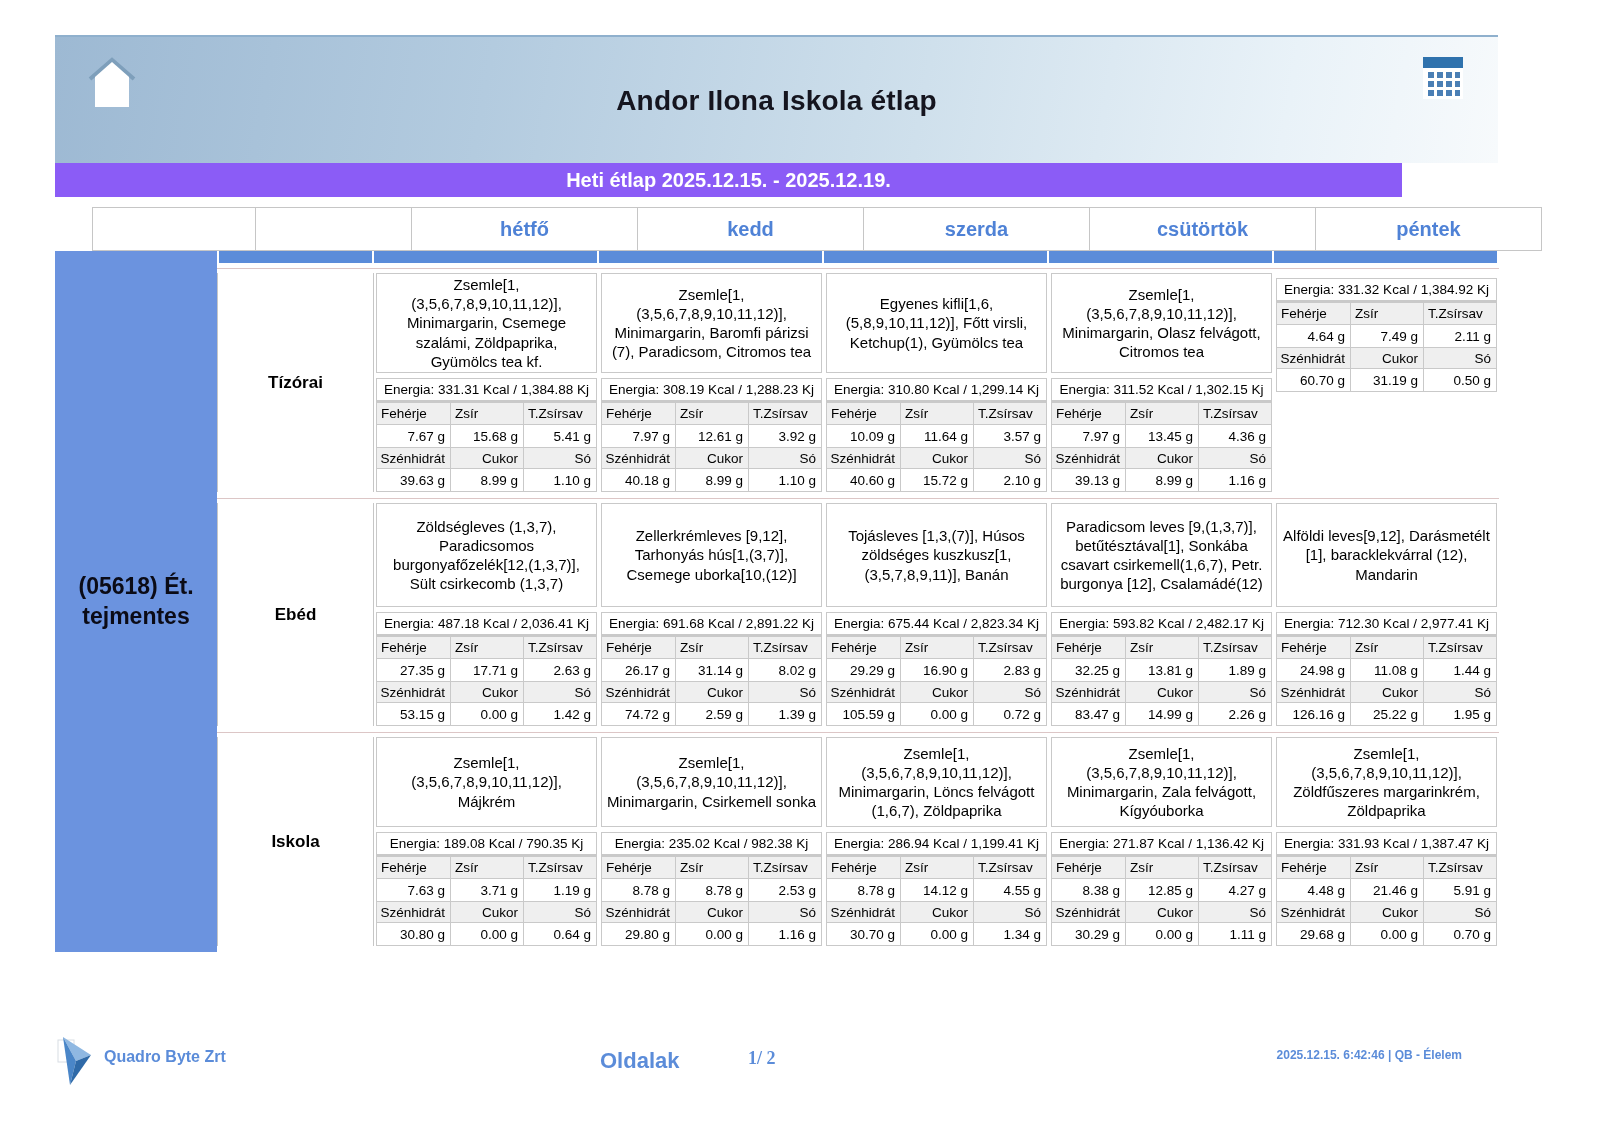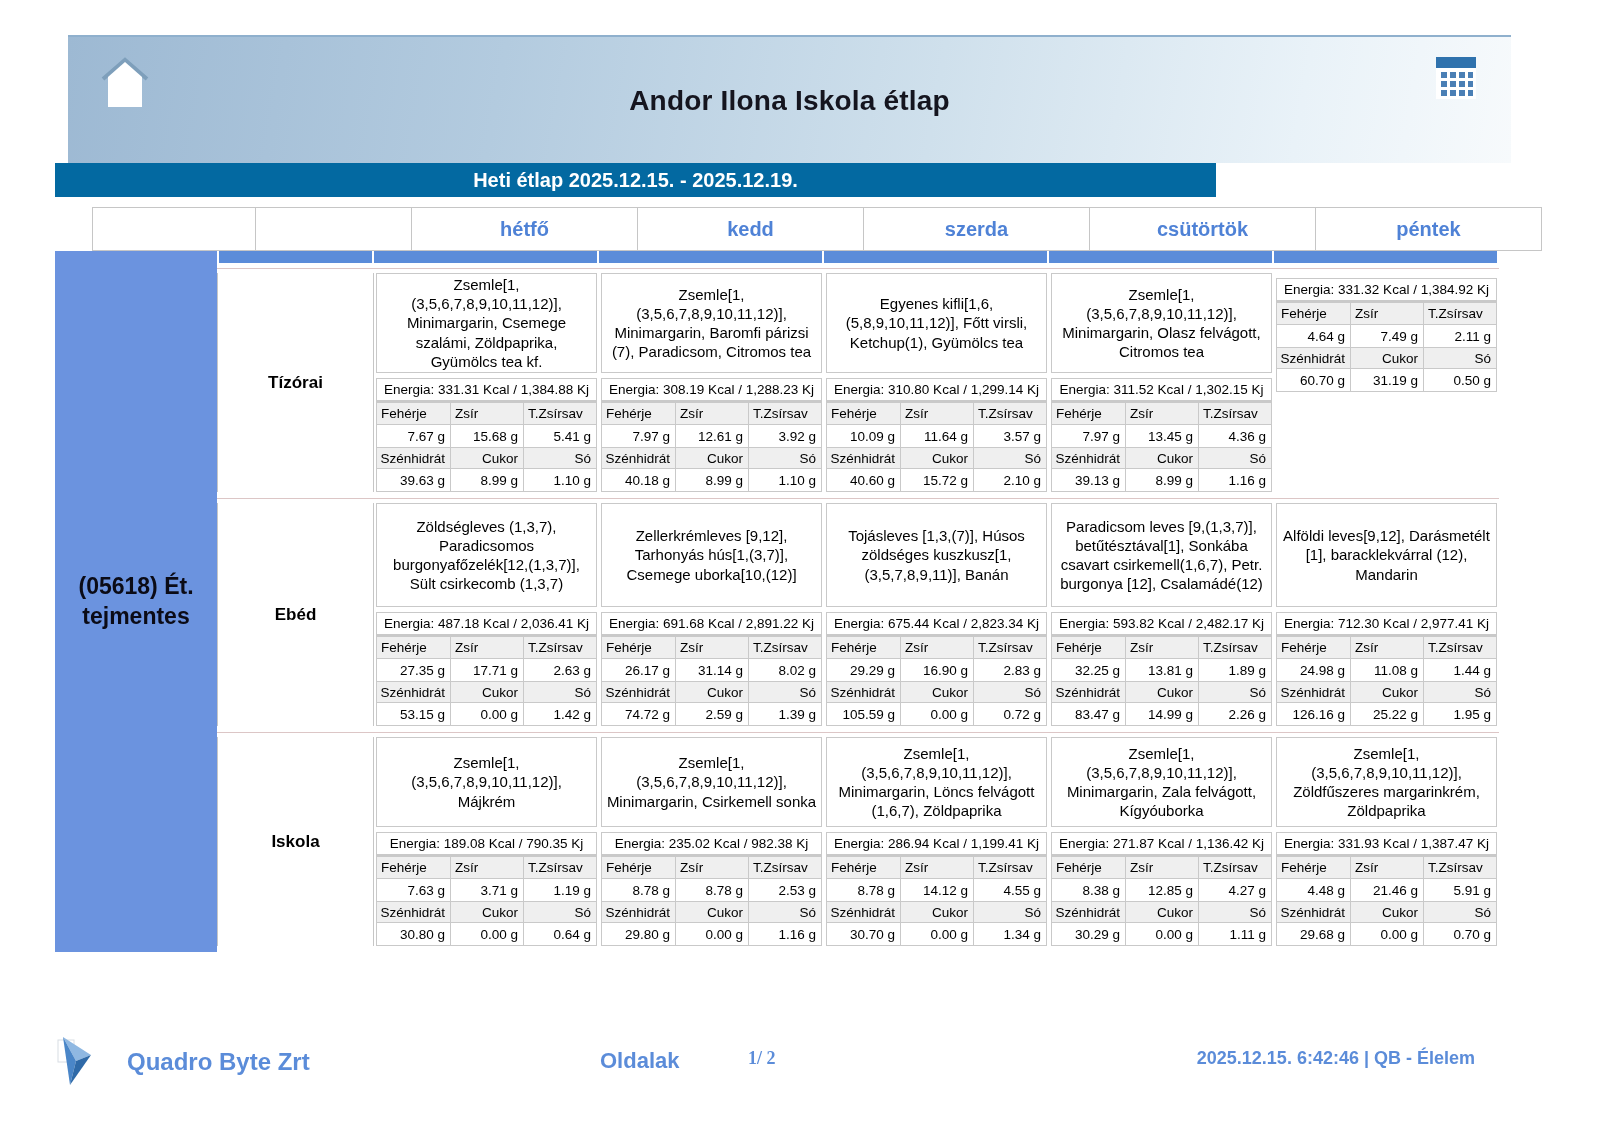--- a/index.html
+++ b/index.html
@@ -2,28 +2,28 @@
 <html><head>
 <meta charset="utf-8">
 <style>
   html,body{margin:0;padding:0;background:#fff;}
   body{width:1600px;height:1132px;position:relative;font-family:"Liberation Sans",sans-serif;color:#000;}
   .page{position:absolute;inset:0;background:#fff;}
 
   
   .banner{position:absolute;left:55px;top:35px;width:1443px;height:126px;
     background:linear-gradient(100deg,#9db9d3 0%,#b3cbdf 30%,#cfe0ec 60%,#e9f2f8 85%,#f7fafc 100%);
-    border-top:2px solid #8fb0cd;margin-left:13px;}
+    border-top:2px solid #8fb0cd;}
   .home-icon{position:absolute;left:32px;top:18px;width:50px;height:56px;cursor:pointer;}
   .calendar-icon{position:absolute;right:34px;top:18px;width:42px;height:46px;cursor:pointer;}
   .page-title{position:absolute;left:0;right:0;top:48px;text-align:center;
     font-size:28px;font-weight:bold;color:#15151f;letter-spacing:.2px;}
 
   
-  .week-bar{position:absolute;left:55px;top:163px;width:1161px;height:34px;background:#0369a1;
+  .week-bar{position:absolute;left:55px;top:163px;width:1347px;height:34px;background:#8b5cf6;
     display:flex;align-items:center;justify-content:center;}
   .week-bar span{color:#fff;font-weight:bold;font-size:20px;}
 
   
   .menu-table{position:absolute;left:55px;top:207px;width:1443px;}
   .hdr-row{display:flex;height:44px;padding-left:37px;}
   .hdr-cell{border:1px solid #c6c6c6;border-right:none;background:#fff;
     display:flex;align-items:center;justify-content:center;}
   .hdr-cell:last-child{border-right:1px solid #c6c6c6;}
   .c-side{width:162px;flex:none;}
@@ -59,24 +59,24 @@
   .ncell{height:21px;line-height:21px;font-size:13.5px;box-sizing:border-box;overflow:hidden;white-space:nowrap;}
   .ncell.bl{border-left:1px solid #c9c9c9;}
   .ncell.bt{border-top:1px solid #c9c9c9;}
   .lblL{background:#efefef;text-align:left;padding-left:4px;}
   .lblR{background:#efefef;text-align:right;padding-right:5px;}
   .val{background:#fff;text-align:right;padding-right:5px;height:23px;line-height:23px;}
 
   
   .footer{position:absolute;left:0;top:1032px;width:1600px;height:60px;}
   .qb-logo{position:absolute;left:57px;top:2px;width:38px;height:54px;}
-  .company{position:absolute;left:127px;top:16px;font-size:24px;font-weight:bold;color:#5b8cd9;}
+  .company{position:absolute;left:104px;top:16px;font-size:16px;font-weight:bold;color:#5b8cd9;}
   .pages-label{position:absolute;left:600px;top:16px;font-size:22px;font-weight:bold;color:#5b8cd9;text-align:center;}
   .page-num{position:absolute;left:748px;top:16px;font-size:18px;font-weight:bold;color:#5b8cd9;font-family:Liberation Serif, serif;}
-  .stamp{position:absolute;right:125px;top:16px;font-size:18px;font-weight:bold;color:#5b8cd9;}
+  .stamp{position:absolute;right:138px;top:16px;font-size:12px;font-weight:bold;color:#5b8cd9;}
 </style>
 </head>
 <body>
 
 <div class="page">
 
   <div class="banner">
     <svg class="home-icon" viewBox="0 0 50 56">
       <path d="M3 24 L25 5 L47 24" fill="none" stroke="#7e9fbb" stroke-width="4"></path>
       <path d="M8 22 L25 7 L42 22 L42 52 L8 52 Z" fill="#ffffff"></path>

